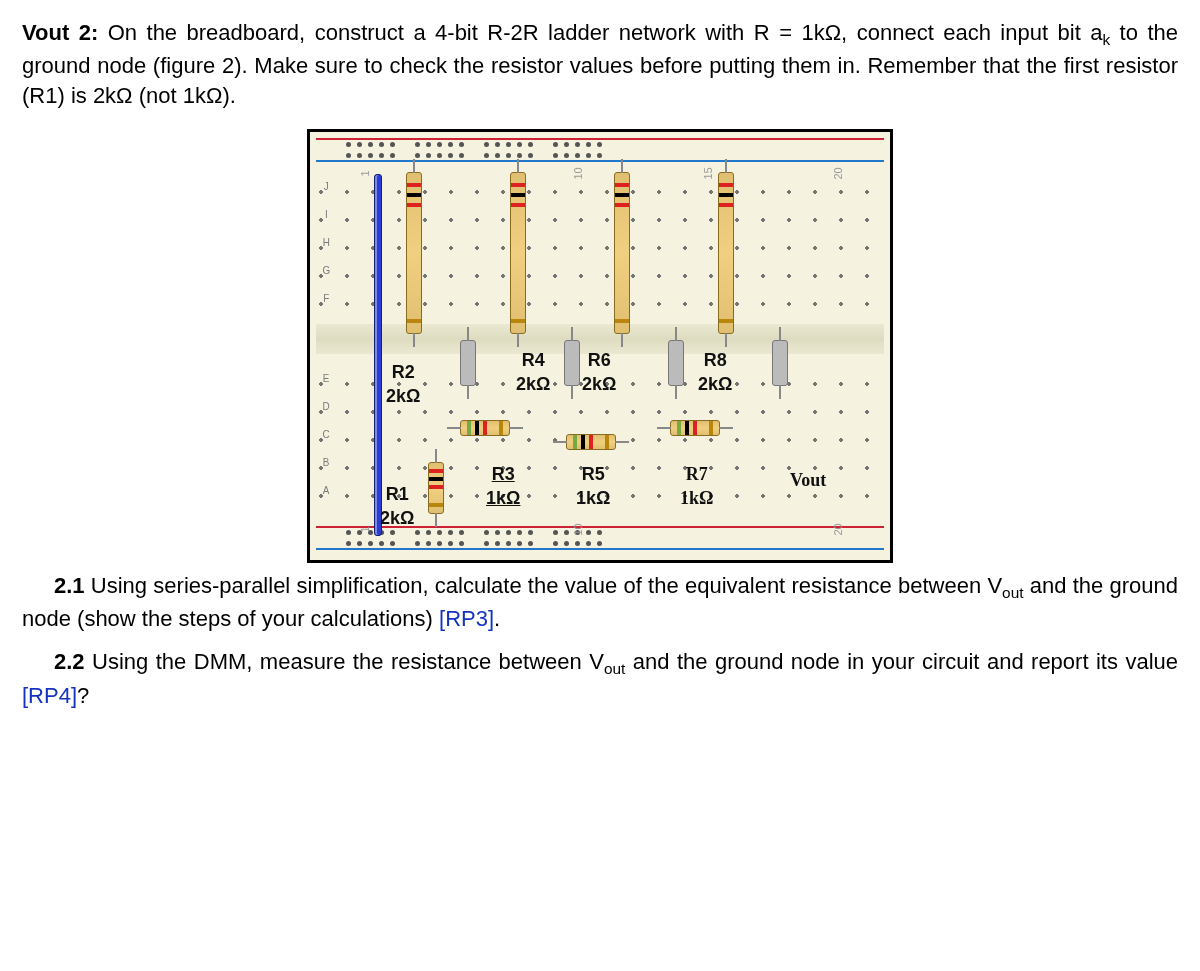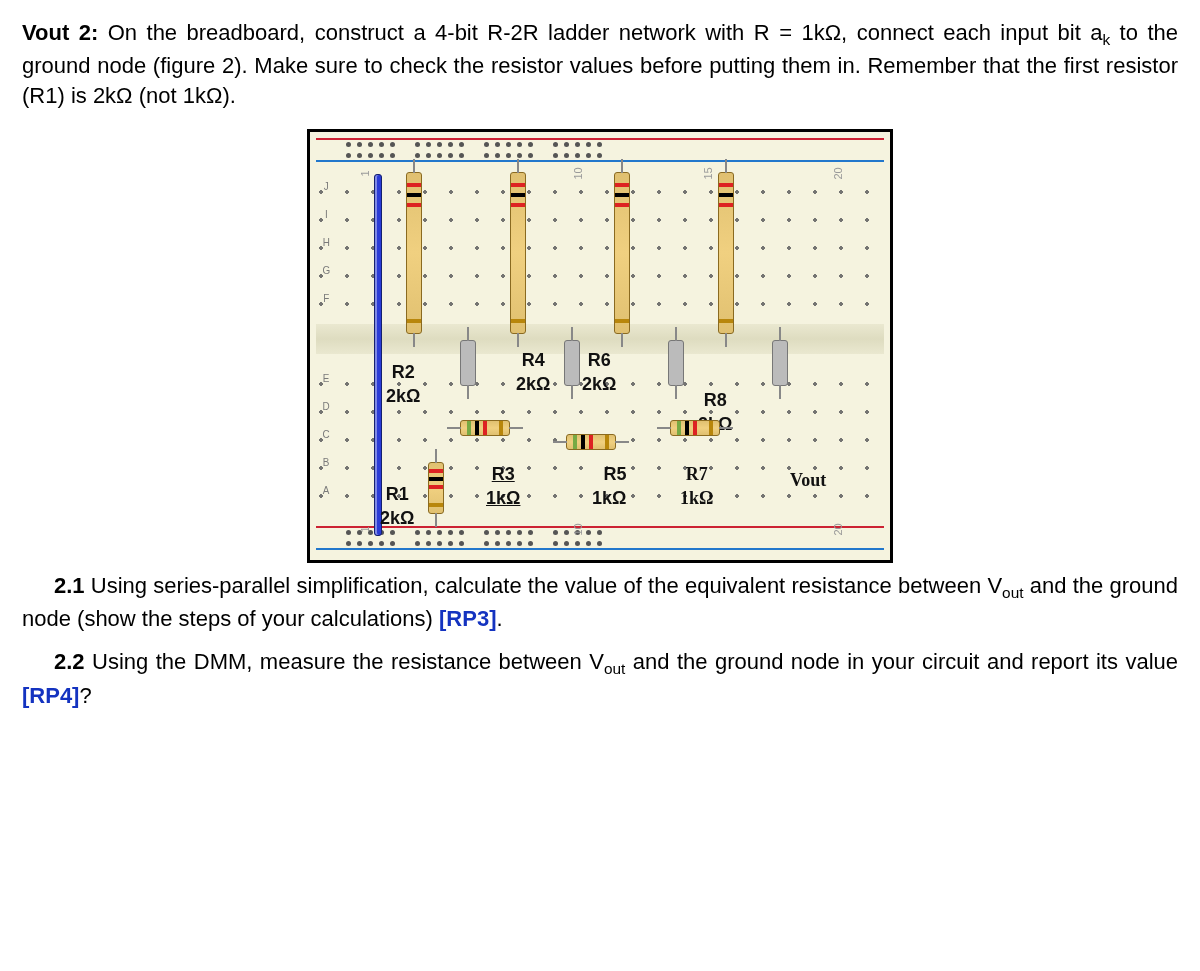--- a/index.html
+++ b/index.html
@@ -9,21 +9,21 @@
     margin: 0;
     padding: 18px 22px;
     color: #000;
     background: #fff;
     width: 1200px;
     box-sizing: border-box;
   }
   .para { text-align: justify; margin-bottom: 14px; }
   .step-label { font-weight: 700; }
   .sub { font-size: 0.7em; vertical-align: sub; }
-  .highlight { color: #1433c0; font-weight: 700; }
+  .highlight { color: #1433c0; font-weight: 400; }
 
   .fig-wrap { text-align: center; margin: 18px 0 8px 0; }
   .caption { font-size: 22px; margin-top: 6px; }
 
   
   .bb-outer {
     display: inline-block;
     width: 580px;
     border: 3px solid #000;
     background: #f5f3df;
@@ -320,21 +320,21 @@
 
       <div class="lbl" style="left:76px; top:228px;">
         <span>R2</span><br><span>2kΩ</span>
       </div>
       <div class="lbl" style="left:178px; top:216px;margin-left:28px;">
         <span>R4</span><br><span>2kΩ</span>
       </div>
       <div class="lbl" style="left:272px; top:216px;">
         <span>R6</span><br><span>2kΩ</span>
       </div>
-      <div class="lbl" style="left:388px; top:216px;margin-top:40px;">
+      <div class="lbl" style="left:388px; top:216px;">
         <span>R8</span><br><span>2kΩ</span>
       </div>
 
       <div class="res-v" style="left:150px; top:208px; height:44px; background:#bbb; border-color:#777;"></div>
       <div class="res-v" style="left:254px; top:208px; height:44px; background:#bbb; border-color:#777;"></div>
       <div class="res-v" style="left:358px; top:208px; height:44px; background:#bbb; border-color:#777;"></div>
       <div class="res-v" style="left:462px; top:208px; height:44px; background:#bbb; border-color:#777;"></div>
 
       <div class="res-h" style="left:150px; top:288px;">
         <div class="bandh" style="left:6px;background:#7a4"></div>
@@ -358,21 +358,21 @@
       <div class="res-v" style="left:118px; top:330px; height:50px;">
         <div class="band" style="top:6px;background:#d22"></div>
           <div class="band" style="top:14px;background:#000"></div>
           <div class="band" style="top:22px;background:#d22"></div>
           <div class="band" style="bottom:6px;background:#b8860b"></div>
       </div>
 
       <div class="lbl" style="left:176px; top:330px;text-decoration:underline;">
         <span>R3</span><br><span>1kΩ</span>
       </div>
-      <div class="lbl" style="left:282px; top:330px;text-align:right;">
+      <div class="lbl" style="left:266px; top:330px;">
         <span>R5</span><br><span>1kΩ</span>
       </div>
       <div class="lbl" style="left:370px; top:330px;font-family:Liberation Serif, serif;">
         <span>R7</span><br><span>1kΩ</span>
       </div>
       <div class="lbl" style="left:70px; top:350px;">
         <span>R1</span><br><span>2kΩ</span>
       </div>
       <div class="lbl vout" style="left:480px; top:292px;margin-top:44px;">Vout</div>
     </div>

